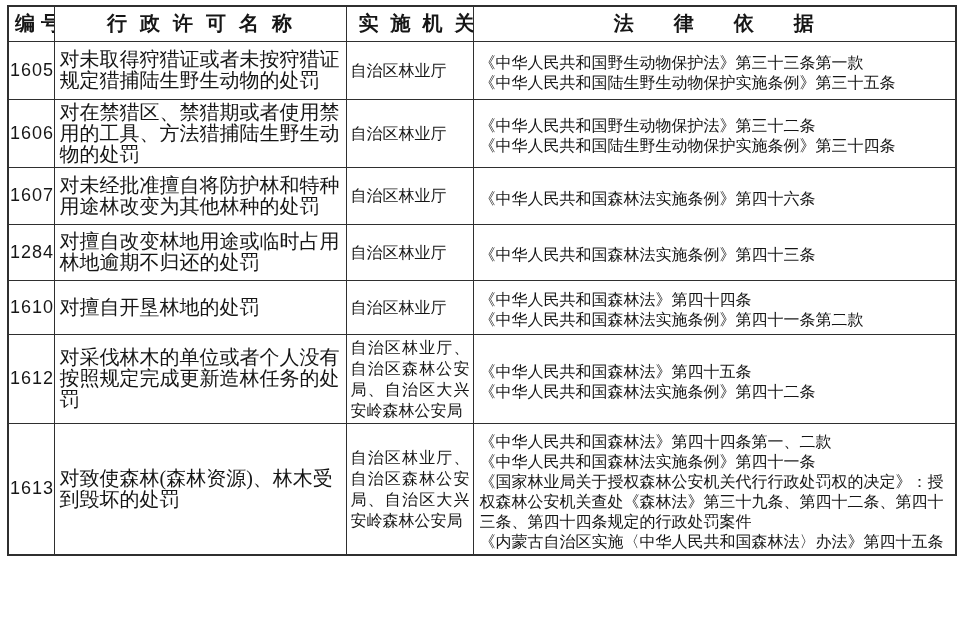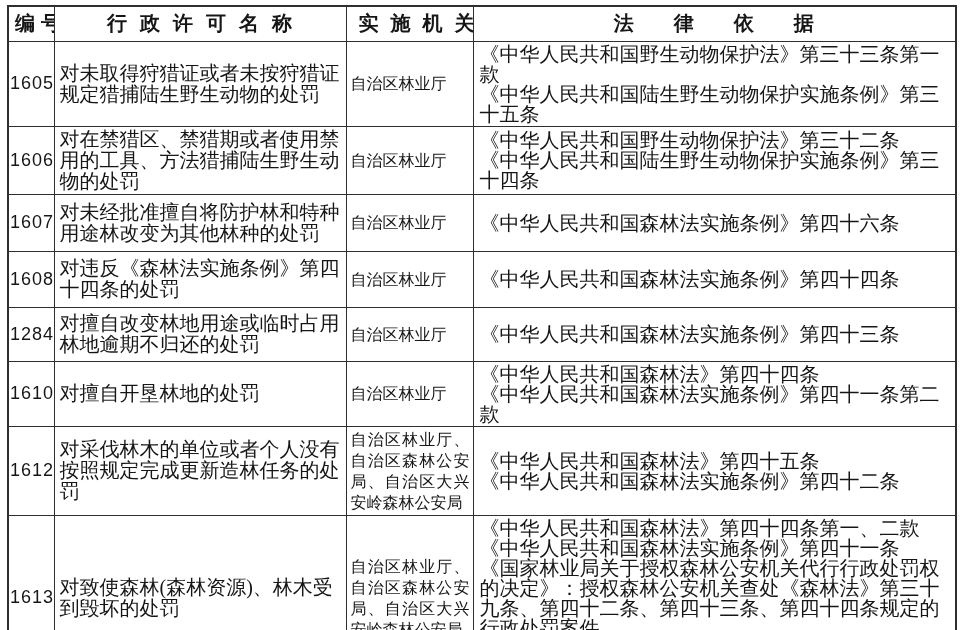--- a/index.html
+++ b/index.html
@@ -68,23 +68,23 @@
     text-align: left;
   }
   td.td-agency {
     font-size: 16px;
     line-height: 21px;
     padding: 2px 3px 2px 4px;
     text-align: justify;
     text-align-last: left;
   }
   td.td-legal {
-    font-size: 20px;
+    font-size: 16px;
     line-height: 20px;
-    padding: 2px 4px 2px 6px;
+    padding: 8px 4px 2px 6px;
     text-align: left;
   }
   .legal-line { margin: 0; }
 </style>
 </head>
 <body>
 
 <div class="page">
   <table class="permits">
     <colgroup>
@@ -122,28 +122,20 @@
       </tr>
       <tr>
         <td class="td-id">1607</td>
         <td class="td-name">对未经批准擅自将防护林和特种用途林改变为其他林种的处罚</td>
         <td class="td-agency">自治区林业厅</td>
         <td class="td-legal">
           <div class="legal-line">《中华人民共和国森林法实施条例》第四十六条</div>
         </td>
       </tr>
       <tr>
-        <td class="td-id">1608</td>
-        <td class="td-name">对违反《森林法实施条例》第四十四条的处罚</td>
-        <td class="td-agency">自治区林业厅</td>
-        <td class="td-legal">
-          <div class="legal-line">《中华人民共和国森林法实施条例》第四十四条</div>
-        </td>
-      </tr>
-      <tr>
         <td class="td-id">1284</td>
         <td class="td-name">对擅自改变林地用途或临时占用林地逾期不归还的处罚</td>
         <td class="td-agency">自治区林业厅</td>
         <td class="td-legal">
           <div class="legal-line">《中华人民共和国森林法实施条例》第四十三条</div>
         </td>
       </tr>
       <tr>
         <td class="td-id">1610</td>
         <td class="td-name">对擅自开垦林地的处罚</td>

